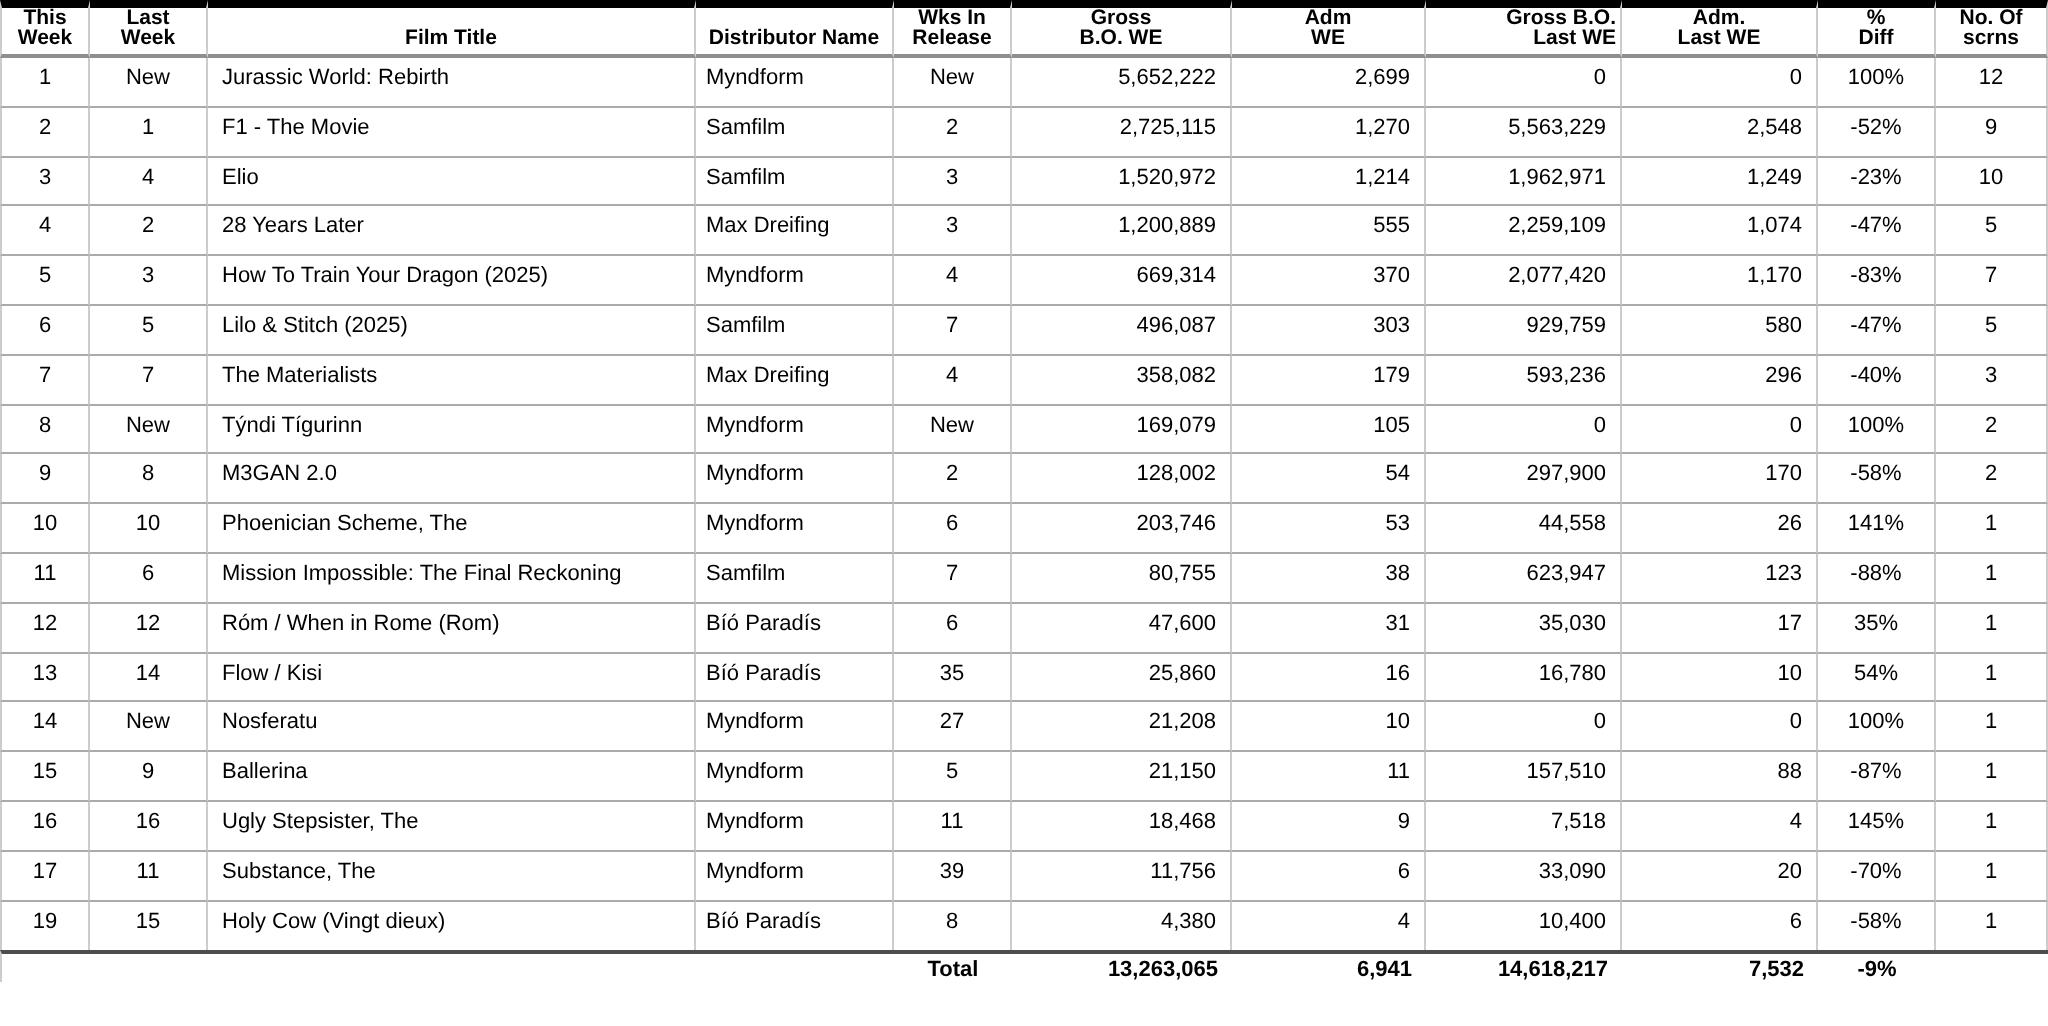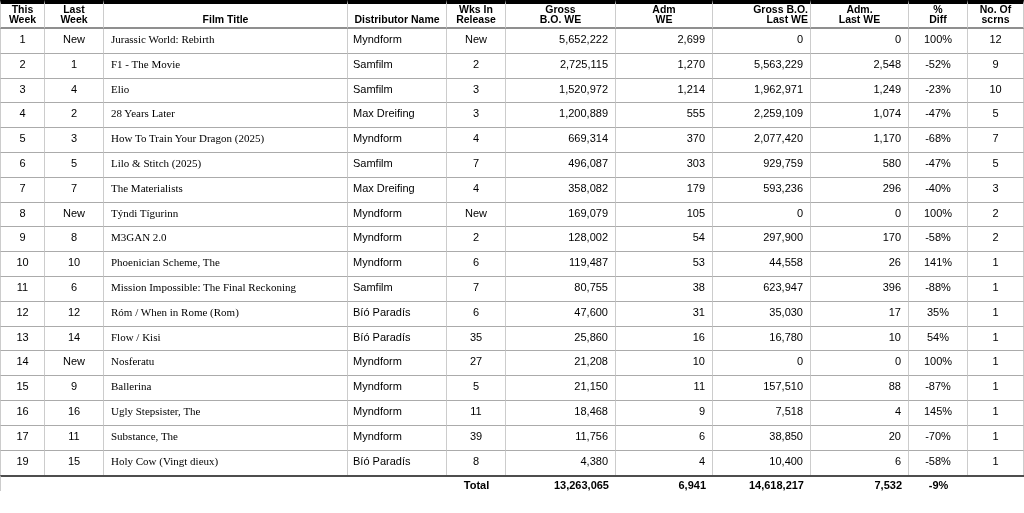--- a/index.html
+++ b/index.html
@@ -50,21 +50,21 @@
     border-top: 2px solid #4d4d4d;
     font-size: 11px;
     font-weight: bold;
     vertical-align: top;
     padding: 2px 4px 0 4px;
     white-space: nowrap;
   }
   .align-left   { text-align: left; }
   .align-center { text-align: center; }
   .align-right  { text-align: right; padding-right: 7px; }
-  td.col-film_title  { padding-left: 7px; font-family: Liberation Serif, serif; }
+  td.col-film_title  { padding-left: 7px; }
   td.col-distributor { padding-left: 5px; margin-top: 32px; }
   
   .col-this_week        { width: 45px; }
   .col-last_week        { width: 59px; }
   .col-film_title       { width: 244px; }
   .col-distributor      { width: 99px; }
   .col-wks_in_release   { width: 59px; }
   .col-gross_bo_we      { width: 110px; margin-top: 44px; }
   .col-adm_we           { width: 97px; }
   .col-gross_bo_last_we { width: 98px; text-align: right; }
@@ -147,21 +147,21 @@
       <tr>
         <td class="col-this_week align-center">5</td>
         <td class="col-last_week align-center">3</td>
         <td class="col-film_title align-left">How To Train Your Dragon (2025)</td>
         <td class="col-distributor align-left">Myndform</td>
         <td class="col-wks_in_release align-center">4</td>
         <td class="col-gross_bo_we align-right">669,314</td>
         <td class="col-adm_we align-right">370</td>
         <td class="col-gross_bo_last_we align-right">2,077,420</td>
         <td class="col-adm_last_we align-right">1,170</td>
-        <td class="col-pct_diff align-center">-68%</td>
+        <td class="col-pct_diff align-center">-83%</td>
         <td class="col-screens align-center">7</td>
       </tr>
       <tr>
         <td class="col-this_week align-center">6</td>
         <td class="col-last_week align-center">5</td>
         <td class="col-film_title align-left">Lilo &amp; Stitch (2025)</td>
         <td class="col-distributor align-left">Samfilm</td>
         <td class="col-wks_in_release align-center">7</td>
         <td class="col-gross_bo_we align-right">496,087</td>
         <td class="col-adm_we align-right">303</td>
@@ -208,37 +208,37 @@
         <td class="col-adm_last_we align-right">170</td>
         <td class="col-pct_diff align-center">-58%</td>
         <td class="col-screens align-center">2</td>
       </tr>
       <tr>
         <td class="col-this_week align-center">10</td>
         <td class="col-last_week align-center">10</td>
         <td class="col-film_title align-left">Phoenician Scheme, The</td>
         <td class="col-distributor align-left">Myndform</td>
         <td class="col-wks_in_release align-center">6</td>
-        <td class="col-gross_bo_we align-right">119,487</td>
+        <td class="col-gross_bo_we align-right">203,746</td>
         <td class="col-adm_we align-right">53</td>
         <td class="col-gross_bo_last_we align-right">44,558</td>
         <td class="col-adm_last_we align-right">26</td>
         <td class="col-pct_diff align-center">141%</td>
         <td class="col-screens align-center">1</td>
       </tr>
       <tr>
         <td class="col-this_week align-center">11</td>
         <td class="col-last_week align-center">6</td>
         <td class="col-film_title align-left">Mission Impossible: The Final Reckoning</td>
         <td class="col-distributor align-left">Samfilm</td>
         <td class="col-wks_in_release align-center">7</td>
         <td class="col-gross_bo_we align-right">80,755</td>
         <td class="col-adm_we align-right">38</td>
         <td class="col-gross_bo_last_we align-right">623,947</td>
-        <td class="col-adm_last_we align-right">396</td>
+        <td class="col-adm_last_we align-right">123</td>
         <td class="col-pct_diff align-center">-88%</td>
         <td class="col-screens align-center">1</td>
       </tr>
       <tr>
         <td class="col-this_week align-center">12</td>
         <td class="col-last_week align-center">12</td>
         <td class="col-film_title align-left">Róm / When in Rome (Rom)</td>
         <td class="col-distributor align-left">Bíó Paradís</td>
         <td class="col-wks_in_release align-center">6</td>
         <td class="col-gross_bo_we align-right">47,600</td>
@@ -301,21 +301,21 @@
         <td class="col-screens align-center">1</td>
       </tr>
       <tr>
         <td class="col-this_week align-center">17</td>
         <td class="col-last_week align-center">11</td>
         <td class="col-film_title align-left">Substance, The</td>
         <td class="col-distributor align-left">Myndform</td>
         <td class="col-wks_in_release align-center">39</td>
         <td class="col-gross_bo_we align-right">11,756</td>
         <td class="col-adm_we align-right">6</td>
-        <td class="col-gross_bo_last_we align-right">38,850</td>
+        <td class="col-gross_bo_last_we align-right">33,090</td>
         <td class="col-adm_last_we align-right">20</td>
         <td class="col-pct_diff align-center">-70%</td>
         <td class="col-screens align-center">1</td>
       </tr>
       <tr>
         <td class="col-this_week align-center">19</td>
         <td class="col-last_week align-center">15</td>
         <td class="col-film_title align-left">Holy Cow (Vingt dieux)</td>
         <td class="col-distributor align-left">Bíó Paradís</td>
         <td class="col-wks_in_release align-center">8</td>

